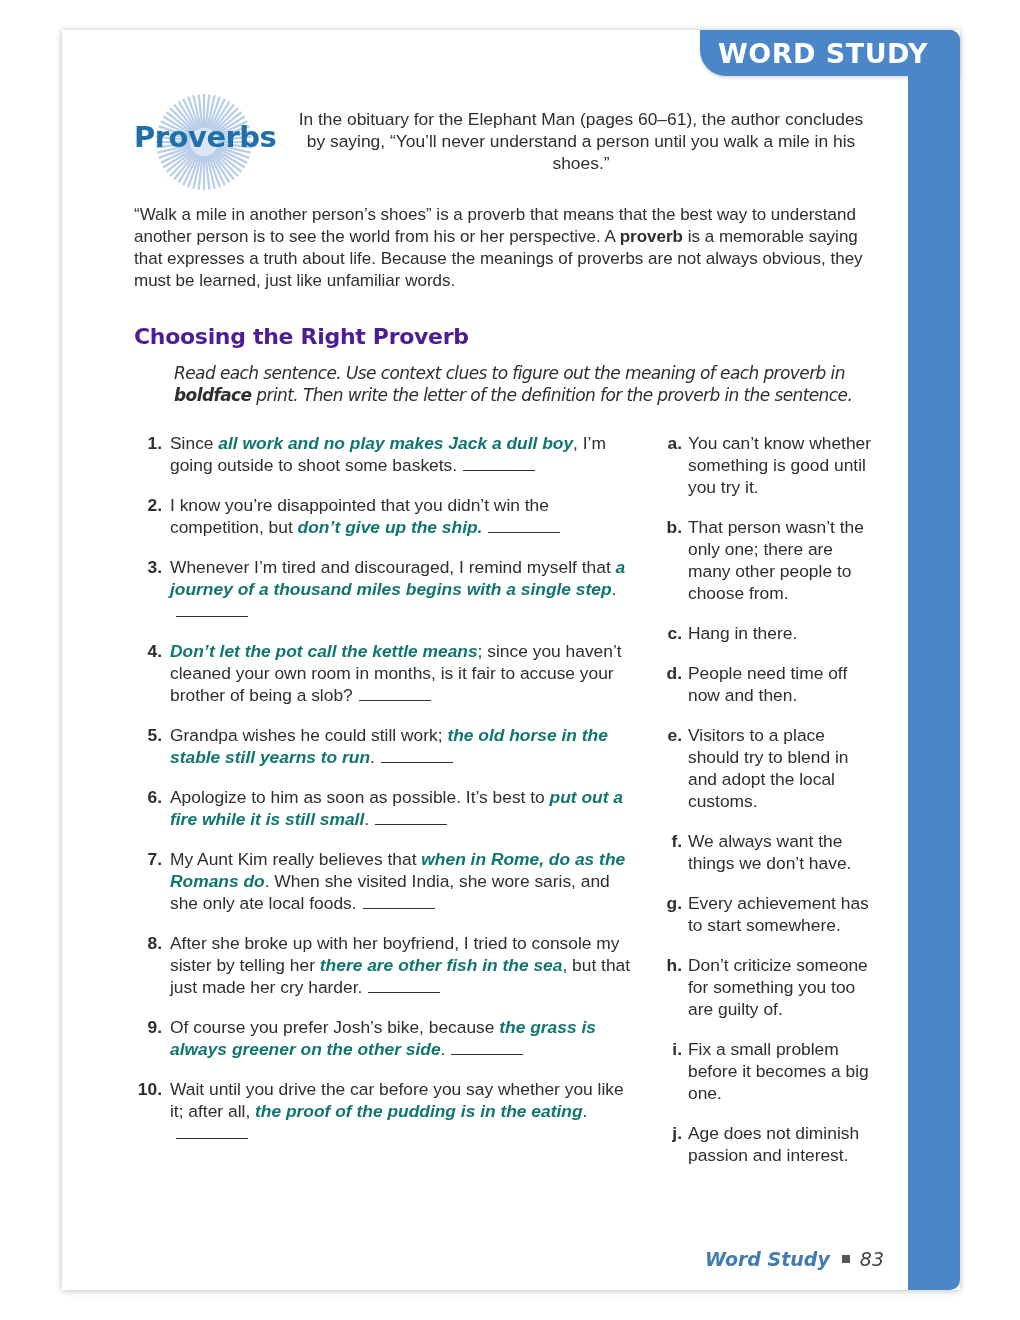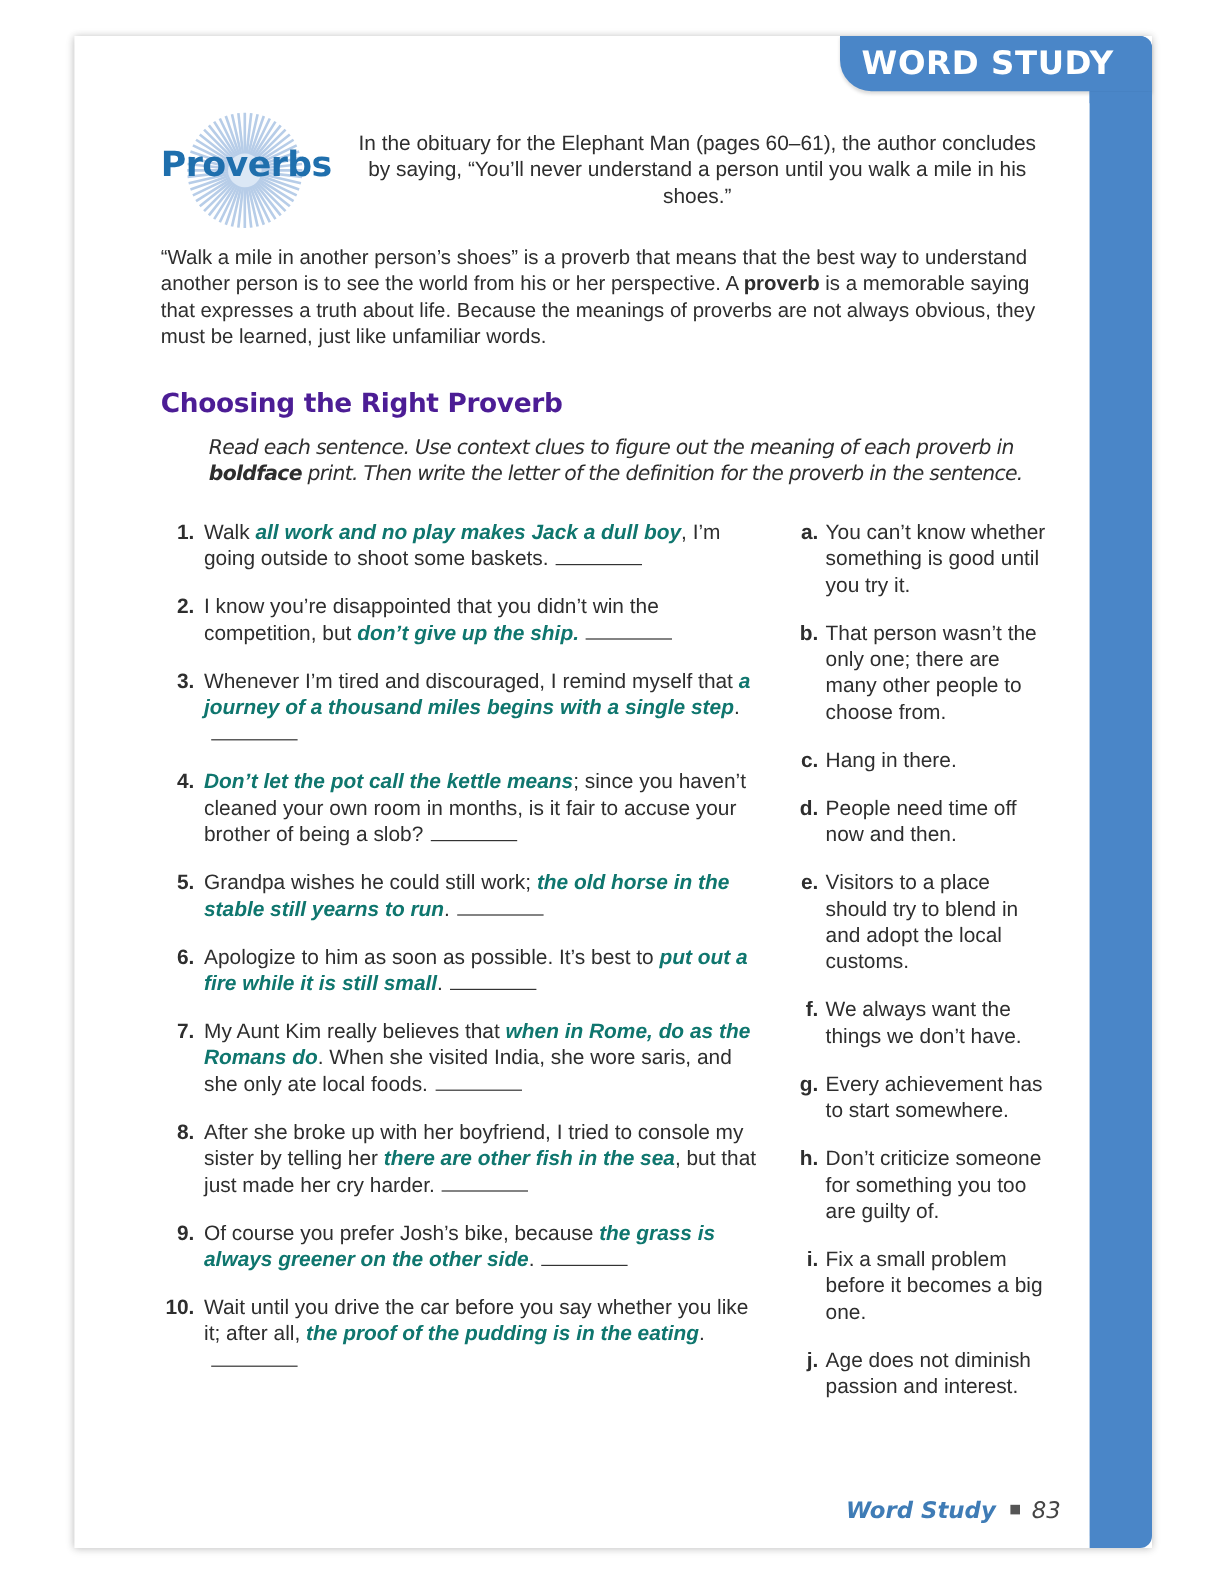--- a/index.html
+++ b/index.html
@@ -169,21 +169,21 @@
     <span>“Walk a mile in another person’s shoes” is a proverb that means that the best way to understand another person is to see the world from his or her perspective. A </span><b>proverb</b><span> is a memorable saying that expresses a truth about life. Because the meanings of proverbs are not always obvious, they must be learned, just like unfamiliar words.</span>
   </div>
 
   <div class="section-title">Choosing the Right Proverb</div>
 
   <div class="instructions">
     <span>Read each sentence. Use context clues to figure out the meaning of each proverb in </span><b>boldface</b><span> print. Then write the letter of the definition for the proverb in the sentence.</span>
   </div>
 
   <div class="questions" id="questions">
-      <div class="q"><span class="num">1.</span><span>Walk </span><b>all work and no play makes Jack a dull boy</b><span>, I’m going outside to shoot some baskets.</span><span class="blank"></span></div>
+      <div class="q"><span class="num">1.</span><span>Since </span><b>all work and no play makes Jack a dull boy</b><span>, I’m going outside to shoot some baskets.</span><span class="blank"></span></div>
       <div class="q"><span class="num">2.</span><span>I know you’re disappointed that you didn’t win the competition, but </span><b>don’t give up the ship.</b><span></span><span class="blank"></span></div>
       <div class="q"><span class="num">3.</span><span>Whenever I’m tired and discouraged, I remind myself that </span><b>a journey of a thousand miles begins with a single step</b><span>.</span><span class="blank"></span></div>
       <div class="q"><span class="num">4.</span><span></span><b>Don’t let the pot call the kettle means</b><span>; since you haven’t cleaned your own room in months, is it fair to accuse your brother of being a slob?</span><span class="blank"></span></div>
       <div class="q"><span class="num">5.</span><span>Grandpa wishes he could still work; </span><b>the old horse in the stable still yearns to run</b><span>.</span><span class="blank"></span></div>
       <div class="q"><span class="num">6.</span><span>Apologize to him as soon as possible. It’s best to </span><b>put out a fire while it is still small</b><span>.</span><span class="blank"></span></div>
       <div class="q"><span class="num">7.</span><span>My Aunt Kim really believes that </span><b>when in Rome, do as the Romans do</b><span>. When she visited India, she wore saris, and she only ate local foods.</span><span class="blank"></span></div>
       <div class="q"><span class="num">8.</span><span>After she broke up with her boyfriend, I tried to console my sister by telling her </span><b>there are other fish in the sea</b><span>, but that just made her cry harder.</span><span class="blank"></span></div>
       <div class="q"><span class="num">9.</span><span>Of course you prefer Josh’s bike, because </span><b>the grass is always greener on the other side</b><span>.</span><span class="blank"></span></div>
       <div class="q"><span class="num">10.</span><span>Wait until you drive the car before you say whether you like it; after all, </span><b>the proof of the pudding is in the eating</b><span>.</span><span class="blank"></span></div>
     </div>

